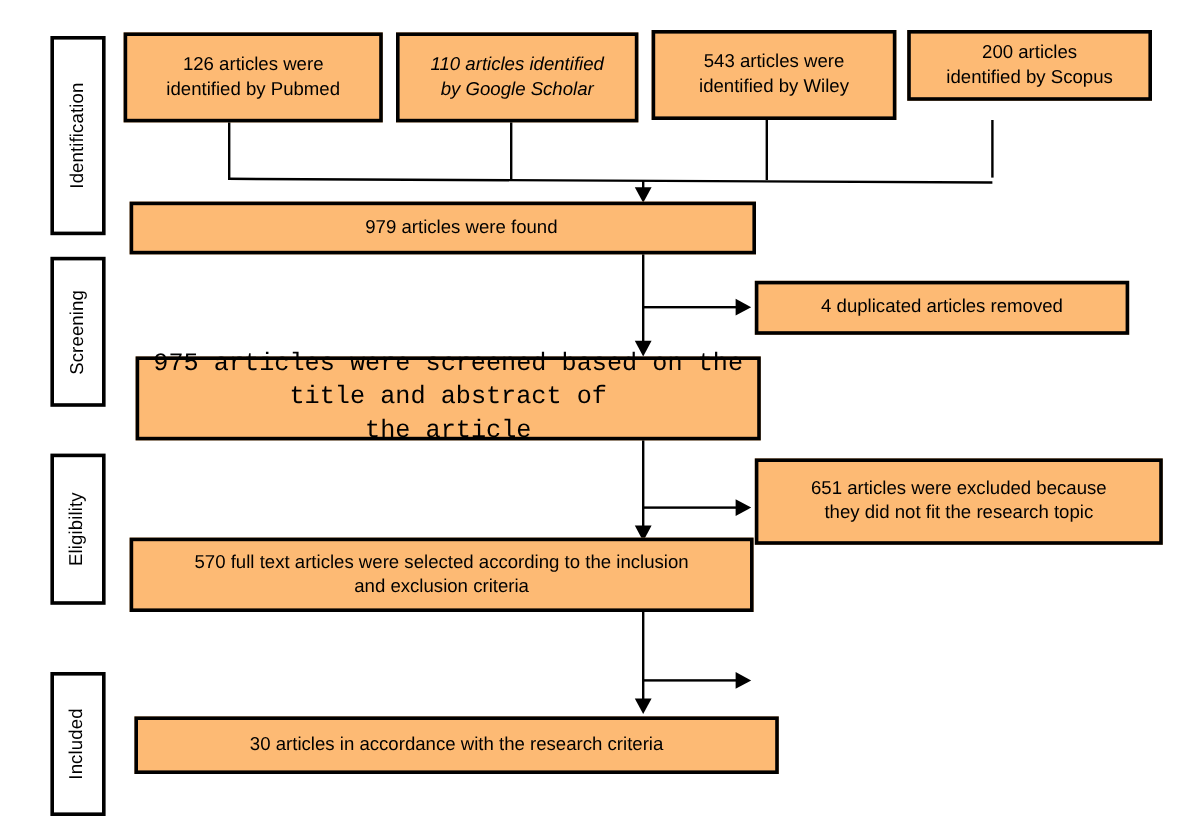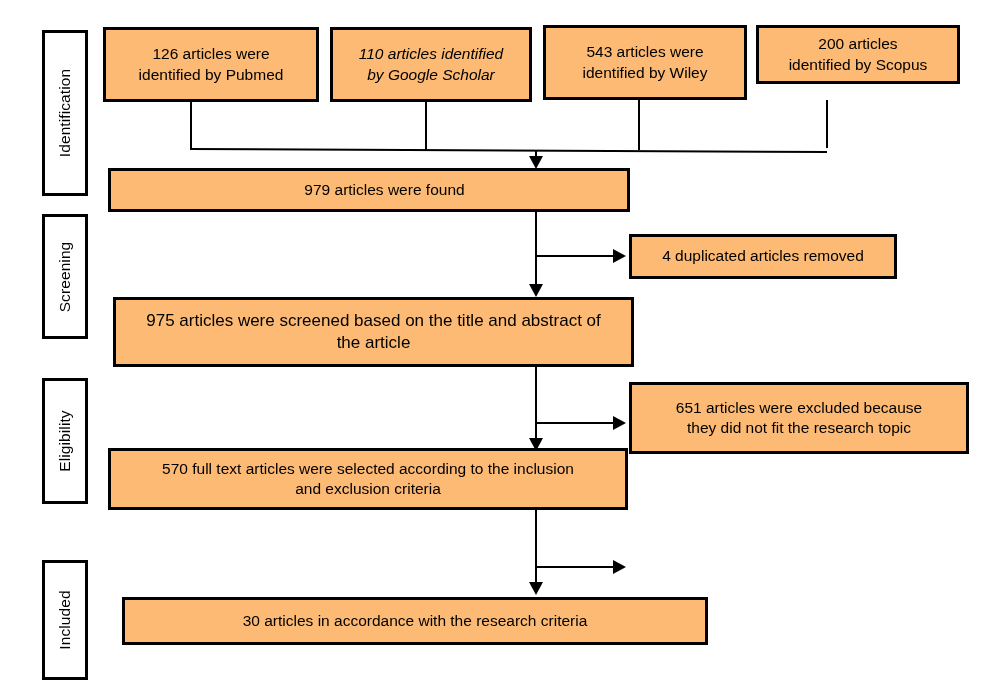--- a/index.html
+++ b/index.html
@@ -25,22 +25,22 @@
     border: 3px solid #000000;
     display: flex;
     align-items: center;
     justify-content: center;
     text-align: center;
     line-height: 1.32;
     font-size: 15.5px;
     padding: 2px 6px;
   }
   .box.serif {
-    font-family: Liberation Sans, sans-serif;
-    font-size: 17px;
+    font-family: Liberation Mono, monospace;
+    font-size: 21px;
   }
 
   
   .stage {
     position: absolute;
     box-sizing: border-box;
     background: #ffffff;
     border: 3.5px solid #000000;
     display: flex;
     align-items: center;
@@ -151,21 +151,21 @@
   <div class="box" style="left:108px; top:168px; width:522px; height:44px;padding-left:37px;">
     <span>979 articles were found</span>
   </div>
 
   <div class="vline" style="left:535px; top:212px; height:80px;"></div>
   <div class="arrow-down" style="left:529px; top:284px;"></div>
 
   <div class="hline" style="left:535px; top:255px; width:80px;"></div>
   <div class="arrow-right" style="left:613px; top:249px;"></div>
 
-  <div class="box" style="left:629px; top:234px; width:268px; height:45px;">
+  <div class="box" style="left:629px; top:234px; width:312px; height:45px;">
     <span>4 duplicated articles removed</span>
   </div>
 
   <div class="box serif" style="left:113px; top:297px; width:521px; height:70px;">
     <div>
       <span>975 articles were screened based on the title and abstract of</span><br>
       <span>the article</span>
     </div>
   </div>
 
@@ -189,17 +189,17 @@
     </div>
   </div>
 
   <div class="vline" style="left:535px; top:510px; height:80px;"></div>
   <div class="arrow-down" style="left:529px; top:582px;"></div>
 
   <div class="hline" style="left:535px; top:566px; width:80px;"></div>
   <div class="arrow-right" style="left:613px; top:560px;"></div>
 
 
-  <div class="box" style="left:112px; top:597px; width:586px; height:48px;margin-left:10px;">
+  <div class="box" style="left:112px; top:597px; width:537px; height:48px;">
     <span>30 articles in accordance with the research criteria</span>
   </div>
 
 </div>
 
 </body></html>

